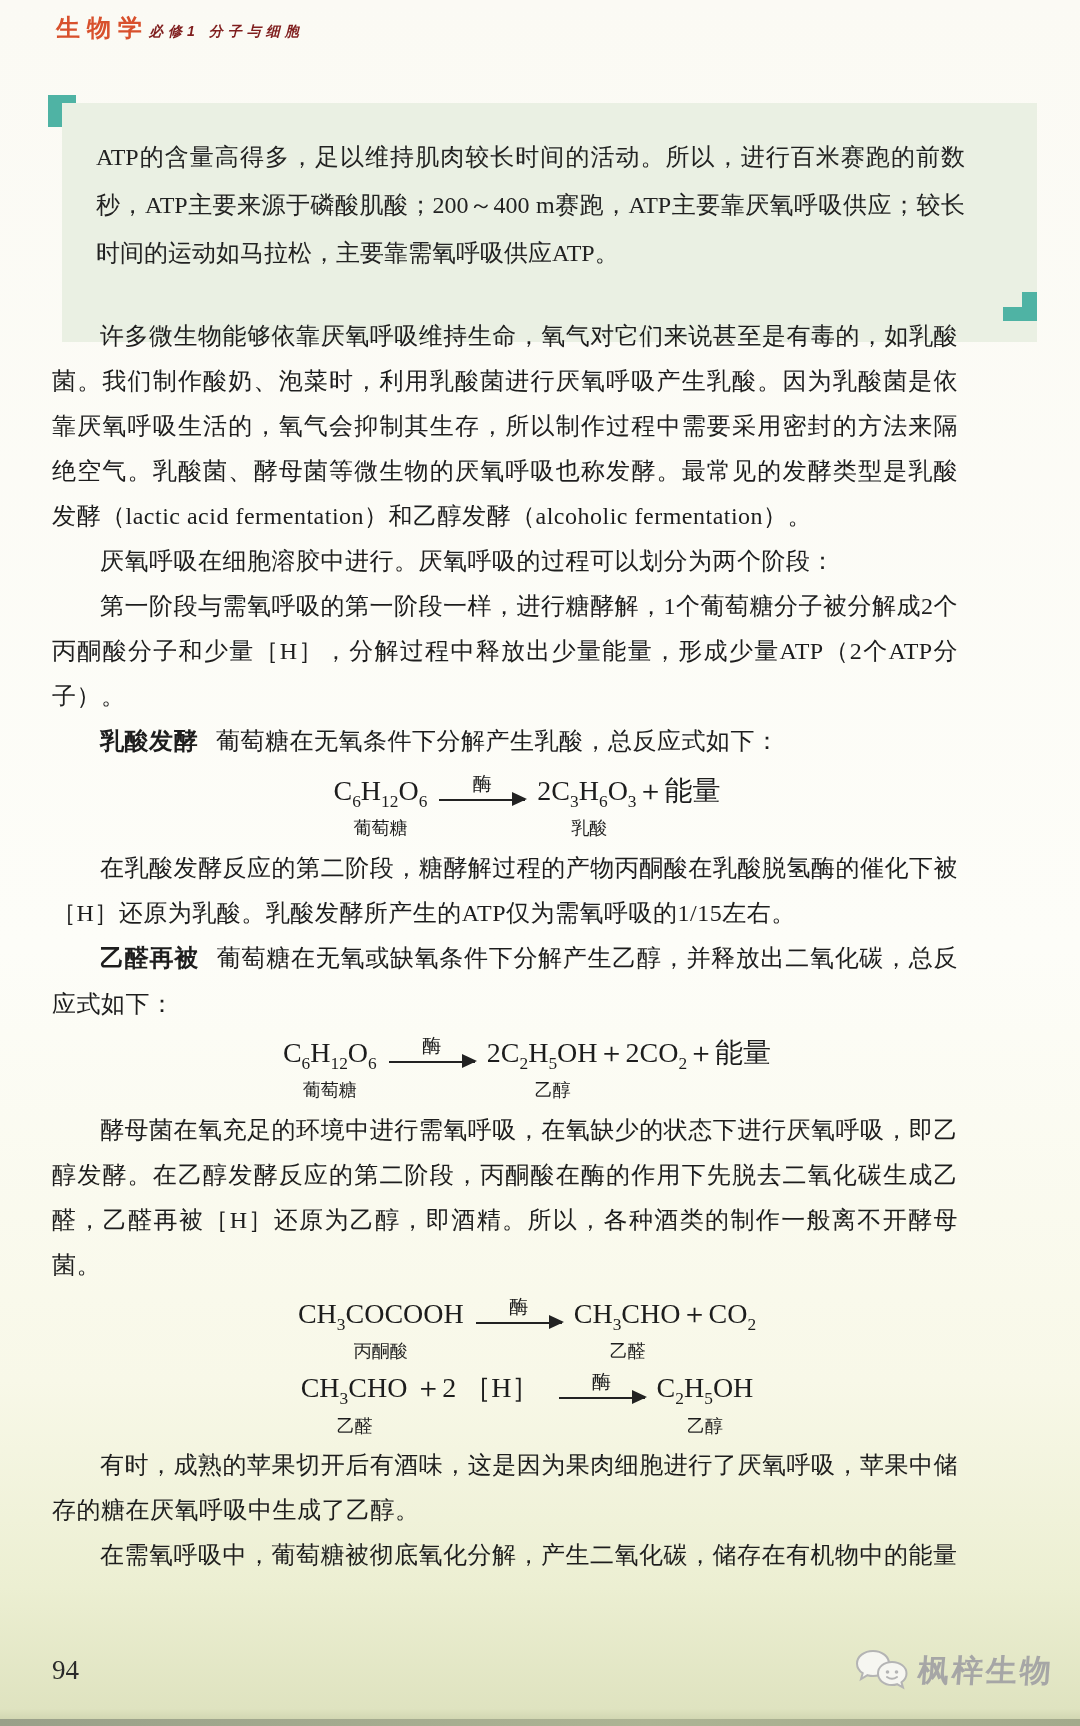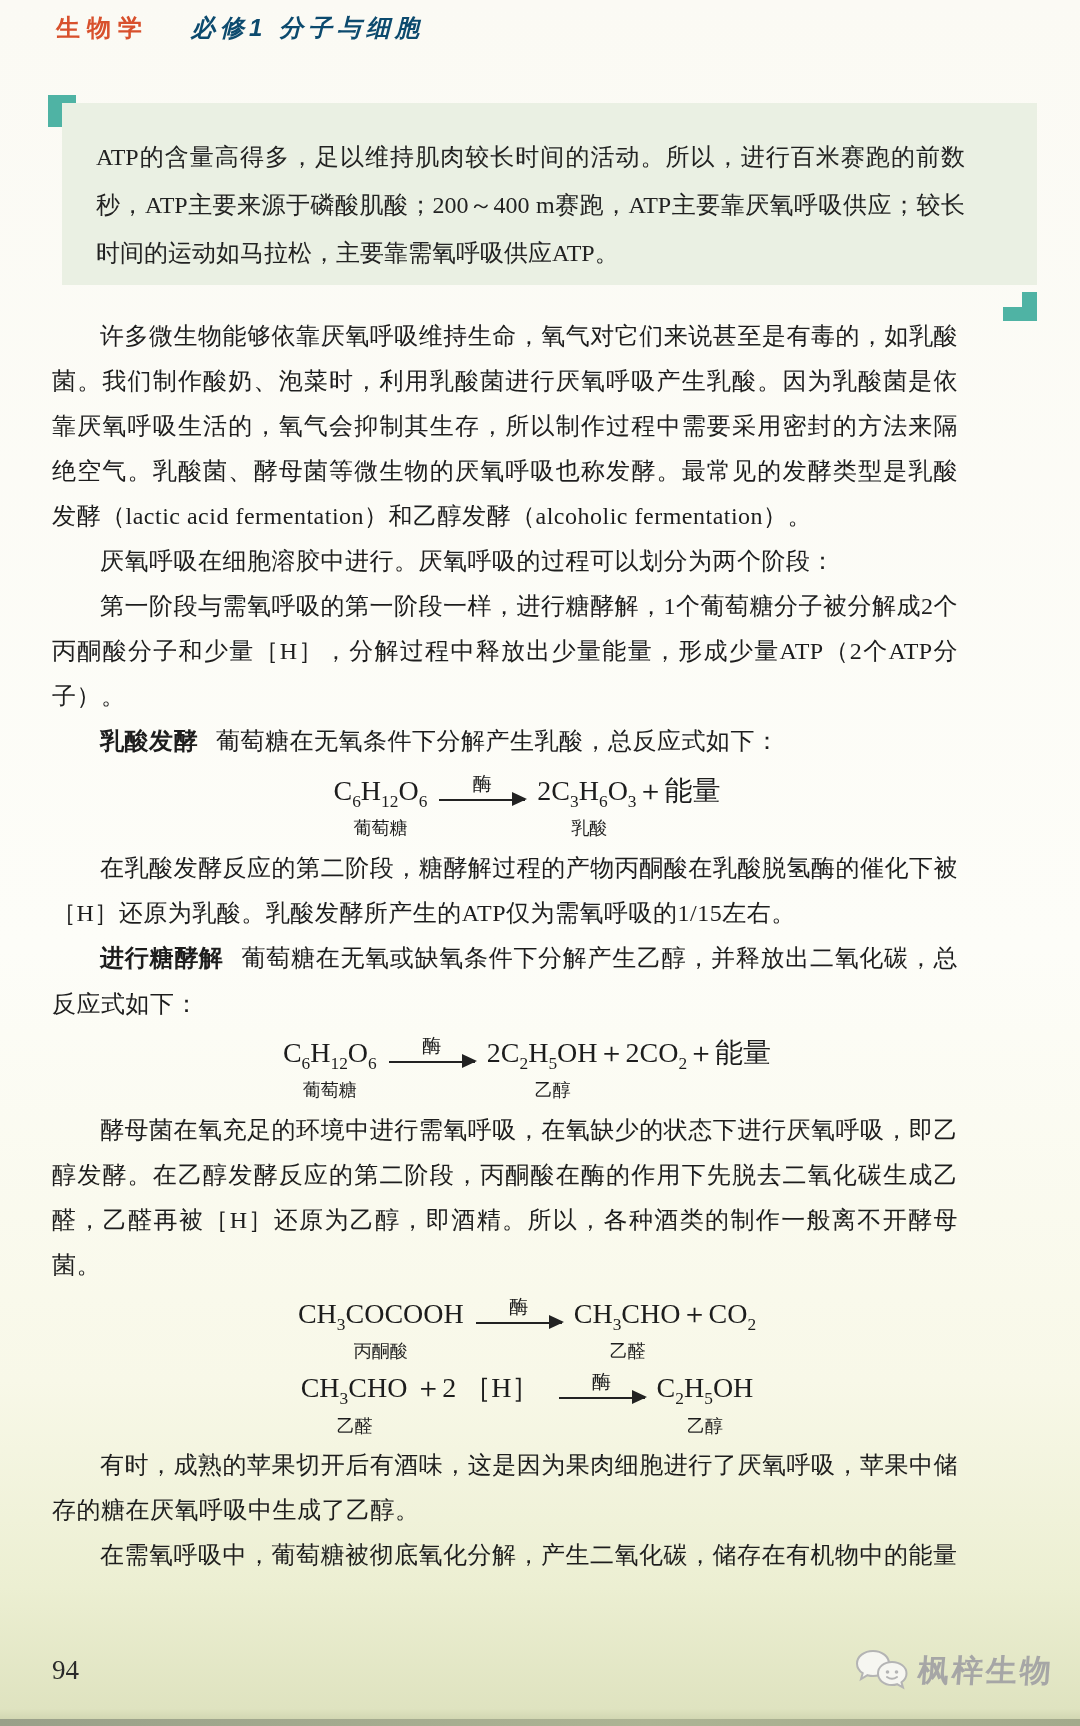--- a/index.html
+++ b/index.html
@@ -2,26 +2,26 @@
 <html><head>
 <meta charset="utf-8">
 <style>
   html,body{margin:0;padding:0;}
   body{
     width:1080px;height:1726px;position:relative;overflow:hidden;
     background:linear-gradient(180deg,#fbfaf4 0%,#fdfdf8 55%,#f8f8e8 80%,#ecefd2 92%,#dfe3c0 99%,#c9cfa9 100%);
     font-family:"Liberation Serif","DejaVu Serif",serif;color:#1d1d1d;
   }
   
-  .page-header{position:absolute;left:56px;top:12px;display:flex;align-items:baseline;gap:42px;
+  .page-header{position:absolute;left:56px;top:12px;display:flex;align-items:baseline;
     font-family:"Liberation Sans","DejaVu Sans",sans-serif;}
   .subject{color:#d8502c;font-weight:bold;font-size:24px;letter-spacing:7px;}
-  .module{color:#0c4a6e;font-weight:bold;font-style:italic;font-size:24px;letter-spacing:5px;}
+  .module{color:#7f1d1d;font-weight:bold;font-style:italic;font-size:14px;letter-spacing:5px;}
   
-  .highlight-box{position:absolute;left:62px;top:103px;width:975px;height:182px;background:#eaf0e3;}
+  .highlight-box{position:absolute;left:62px;top:103px;width:975px;height:239px;background:#eaf0e3;}
   .box-text{padding:30px 72px 0 34px;font-size:24px;line-height:48px;text-align:justify;color:#222;}
   .corner{position:absolute;}
   .corner i{display:block;position:absolute;background:#4fb3a4;}
   .corner-tl{left:48px;top:95px;width:28px;height:32px;}
   .corner-tl .c-v{left:0;top:0;width:14px;height:32px;}
   .corner-tl .c-h{left:0;top:0;width:28px;height:15px;}
   .corner-br{left:1003px;top:292px;width:34px;height:29px;}
   .corner-br .c-v{right:0;bottom:0;width:15px;height:29px;}
   .corner-br .c-h{right:0;bottom:0;width:34px;height:14px;}
   
@@ -87,21 +87,21 @@
     <span class="rxn-arrow">
       <span class="enzyme">酶</span>
       <span class="shaft"></span>
     </span>
     <span class="formula">2C<sub>3</sub>H<sub>6</sub>O<sub>3</sub>＋能量</span>
     <span class="lbl lbl-reactant">葡萄糖</span>
     <span class="lbl lbl-product">乳酸</span>
   </div>
 
   <p>在乳酸发酵反应的第二阶段，糖酵解过程的产物丙酮酸在乳酸脱氢酶的催化下被［H］还原为乳酸。乳酸发酵所产生的ATP仅为需氧呼吸的1/15左右。</p>
-  <p><span class="lead">进行糖酵解</span><span>葡萄糖在无氧或缺氧条件下分解产生乙醇，并释放出二氧化碳，总反应式如下：</span></p>
+  <p><span class="lead">乙醛再被</span><span>葡萄糖在无氧或缺氧条件下分解产生乙醇，并释放出二氧化碳，总反应式如下：</span></p>
 
   <div class="equation eq-2">
     <span class="formula">C<sub>6</sub>H<sub>12</sub>O<sub>6</sub></span>
     <span class="rxn-arrow">
       <span class="enzyme">酶</span>
       <span class="shaft"></span>
     </span>
     <span class="formula">2C<sub>2</sub>H<sub>5</sub>OH＋2CO<sub>2</sub>＋能量</span>
     <span class="lbl lbl-reactant">葡萄糖</span>
     <span class="lbl lbl-product">乙醇</span>

